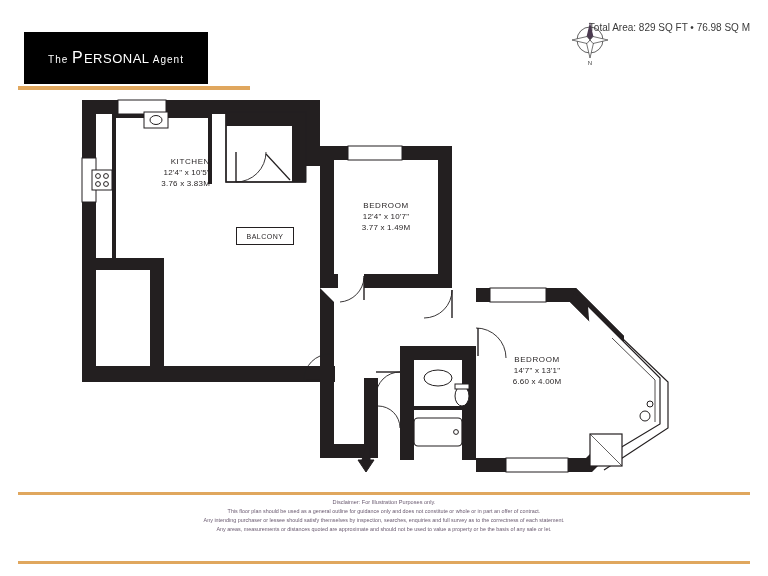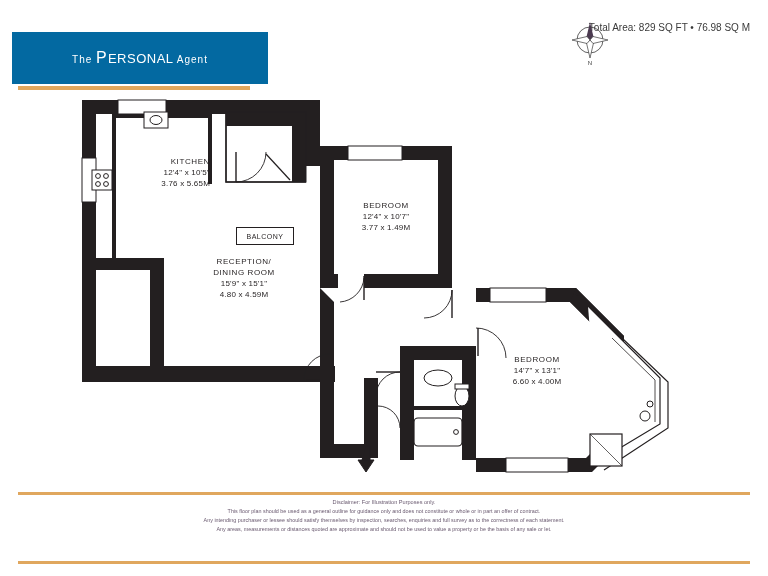--- a/index.html
+++ b/index.html
@@ -17,25 +17,25 @@
   .page {
     position: absolute;
     left: 0; top: 0;
     width: 768px; height: 576px;
     background: #ffffff;
   }
 
   
   .logo-box {
     position: absolute;
-    left: 12px;
+    left: 24px;
     top: 32px;
-    width: 256px;
+    width: 184px;
     height: 52px;
-    background: #0369a1;
+    background: #000000;
     display: flex;
     align-items: center;
     justify-content: center;
   }
   .logo-underline {
     position: absolute;
     left: 18px;
     top: 86px;
     width: 232px;
     height: 4px;
@@ -271,29 +271,23 @@
         <ellipse cx="645" cy="328" rx="5" ry="5" fill="none" stroke="#231f20" stroke-width="1"></ellipse>
         <ellipse cx="650" cy="316" rx="3" ry="3" fill="none" stroke="#231f20" stroke-width="1"></ellipse>
 
         <path d="M335,278 L335,294 L320,294 L320,278 Z" fill="#231f20" stroke="none"></path>
       </g>
     </svg>
 
     <div class="rlabel" style="left:114px; top:68px; width:96px;text-align:right;">
       <div class="rname">KITCHEN</div>
       <div>12'4" x 10'5"</div>
-      <div>3.76 x 5.65M</div>
+      <div>3.76 x 3.83M</div>
     </div>
 
-    <div class="rlabel" style="left:186px; top:168px; width:116px;">
-      <div class="rname">RECEPTION/</div>
-      <div class="rname">DINING ROOM</div>
-      <div>15'9" x 15'1"</div>
-      <div>4.80 x 4.59M</div>
-    </div>
 
     <div class="rlabel" style="left:332px; top:112px; width:108px;">
       <div class="rname">BEDROOM</div>
       <div>12'4" x 10'7"</div>
       <div>3.77 x 1.49M</div>
     </div>
 
     <div class="rlabel" style="left:482px; top:266px; width:110px;">
       <div class="rname">BEDROOM</div>
       <div>14'7" x 13'1"</div>

